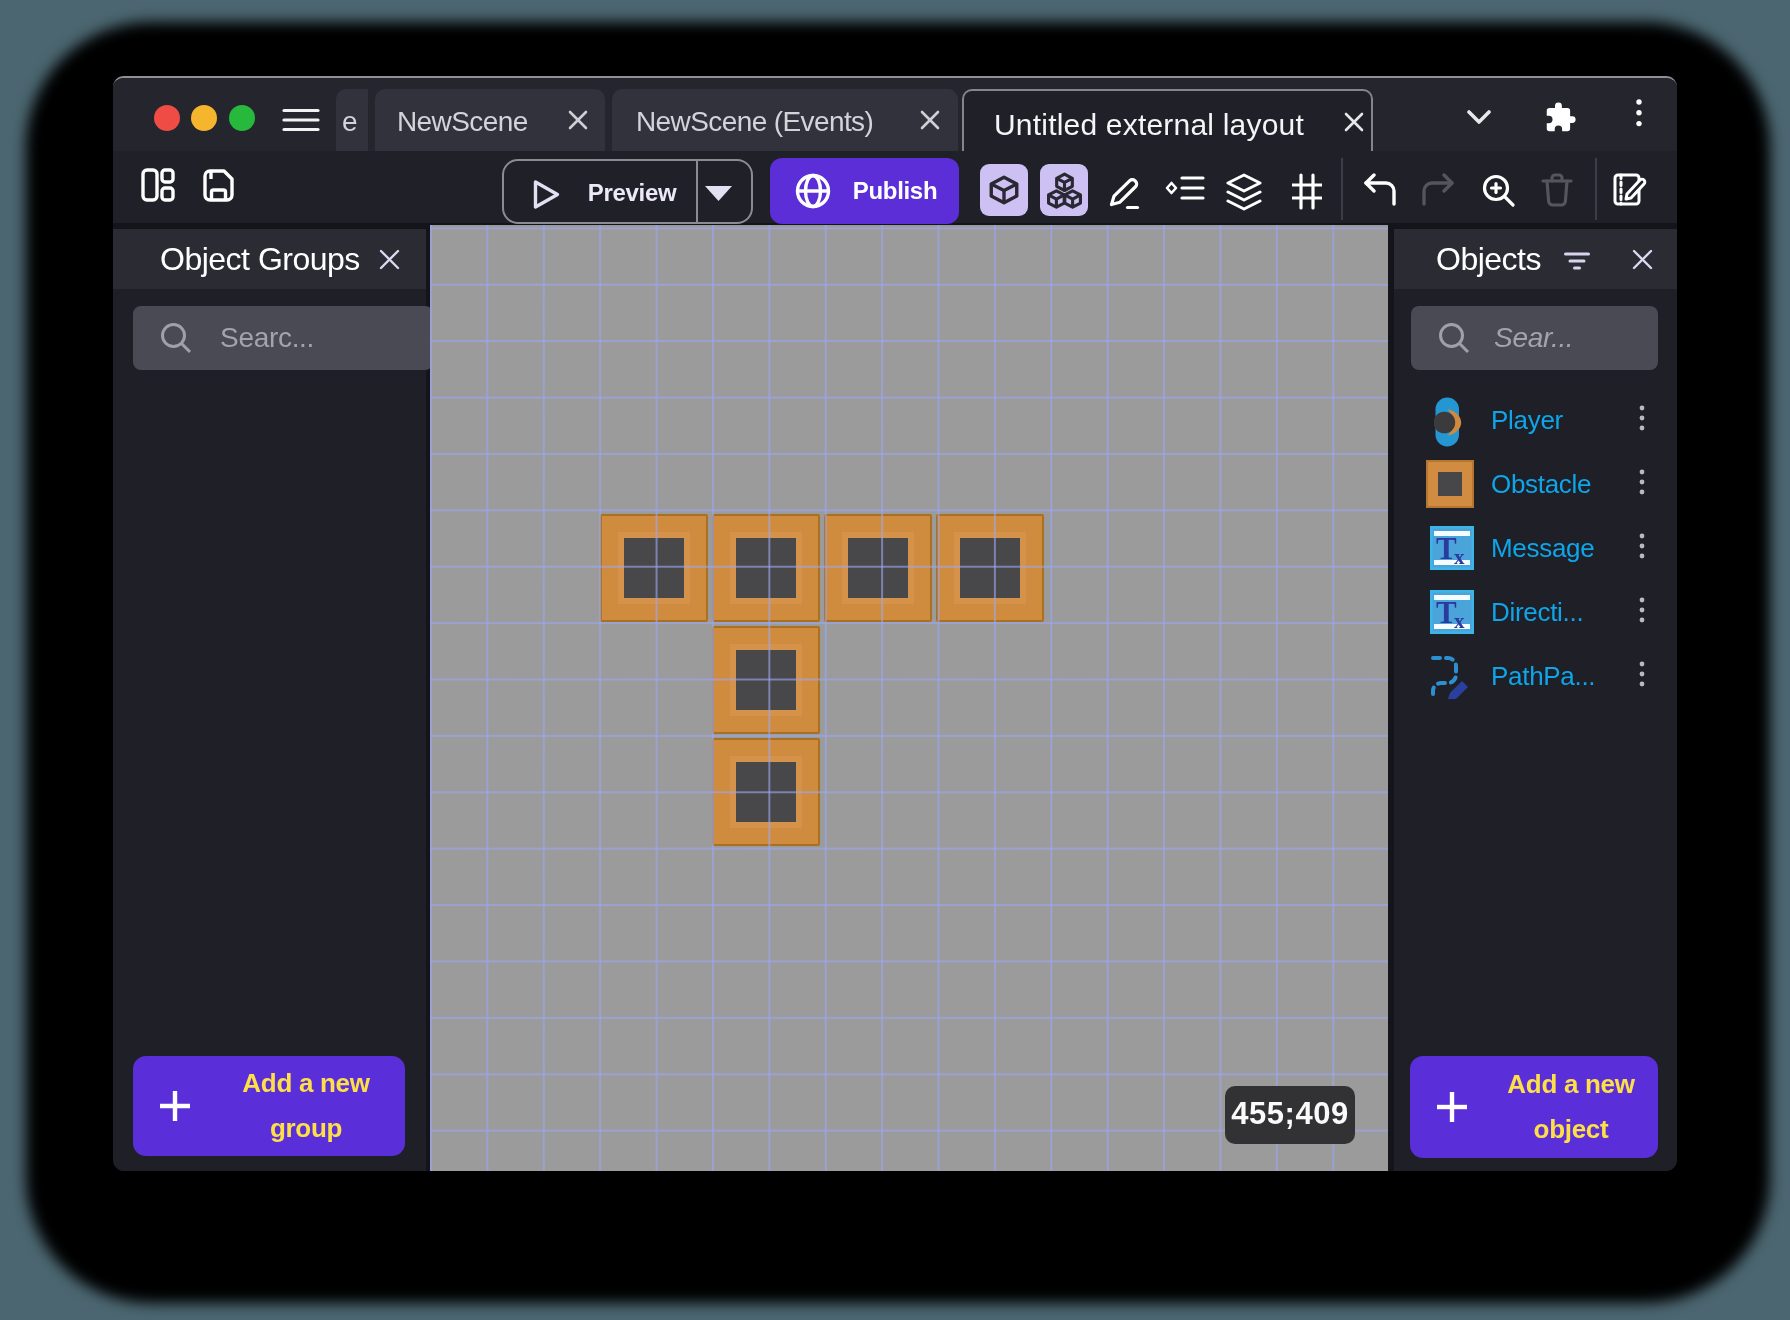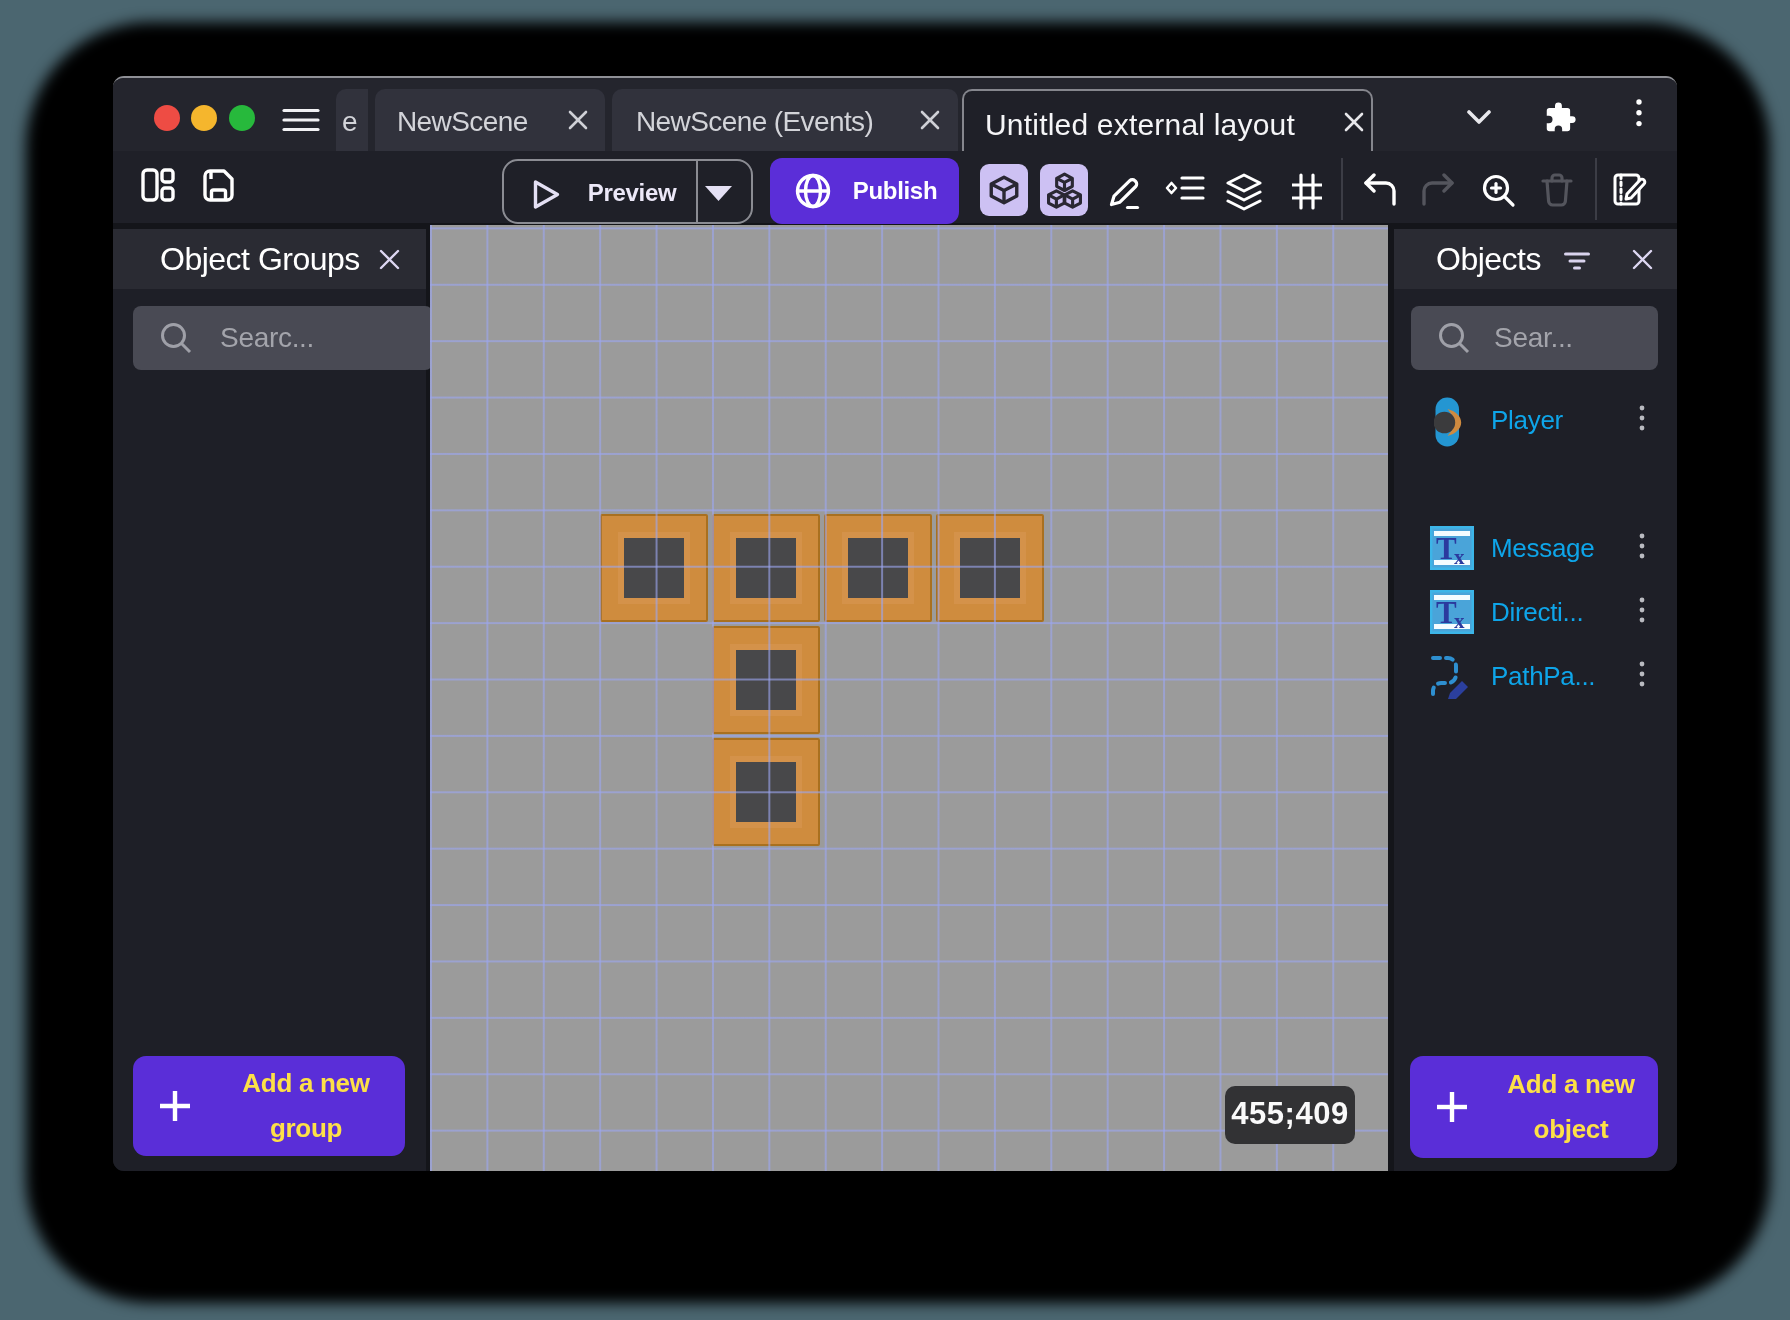--- a/index.html
+++ b/index.html
@@ -106,21 +106,21 @@
       <div class="tab tab2">
         <span class="tx" style="left:24px;">NewScene (Events)</span>
         <svg class="cl" style="left:308px;" width="20" height="20" viewBox="0 0 20 20">
           <g stroke="#cfd0d6" stroke-width="2.6" stroke-linecap="round">
             <line x1="2" y1="2" x2="18" y2="18"></line>
             <line x1="18" y1="2" x2="2" y2="18"></line>
           </g>
         </svg>
       </div>
       <div class="tab tab3">
-        <span class="tx" style="left:21px; font-size:30px; letter-spacing:0.2px;">Untitled external layout</span>
+        <span class="tx" style="left:30px; font-size:30px; letter-spacing:0.2px;">Untitled external layout</span>
         <svg class="cl" style="left:380px;" width="20" height="20" viewBox="0 0 20 20">
           <g stroke="#e6e6ea" stroke-width="2.6" stroke-linecap="round">
             <line x1="2" y1="2" x2="18" y2="18"></line>
             <line x1="18" y1="2" x2="2" y2="18"></line>
           </g>
         </svg>
       </div>
       <svg class="tbicon" style="left:1354px; top:32px;" width="24" height="15" viewBox="0 0 24 15">
         <path d="M2 2 L12 12 L22 2" fill="none" stroke="#e8e8ec" stroke-width="3.6" stroke-linecap="round" stroke-linejoin="round"></path>
       </svg>
@@ -302,30 +302,41 @@
           </g>
         </svg>
       </div>
       <div class="search" style="left:17px; width:247px;">
         <svg style="position:absolute; left:26px; top:15px;" width="34" height="34" viewBox="0 0 34 34">
           <g fill="none" stroke="#9fa0a8" stroke-width="3">
             <circle cx="14.5" cy="14.5" r="11"></circle>
             <line x1="22.5" y1="22.5" x2="31" y2="31"></line>
           </g>
         </svg>
-        <span class="ph" style="left:83px;">Sear...</span>
+        <span class="ph" style="left:83px;font-style:italic;">Sear...</span>
       </div>
 
       <div class="row" style="top:159px;">
         <svg class="ic" style="left:40px; top:9px;" width="31" height="50" viewBox="0 0 31 50">
           <rect x="1.5" y="0.5" width="23.5" height="49" rx="11.7" fill="#2496d2"></rect>
           <path d="M13.5 12 C 21.5 14 27.2 19.3 27.2 25.5 C 27.2 31.7 21.5 37 13.5 39 C 17.3 34.9 19.5 30.4 19.5 25.5 C 19.5 20.6 17.3 16.1 13.5 12 Z" fill="#cf8a3f"></path>
           <circle cx="10.4" cy="25.5" r="10.8" fill="#3b3b3d"></circle>
         </svg>
         <span class="lbl">Player</span>
+        <svg class="kebab" viewBox="0 0 16 32">
+          <circle cx="8" cy="4" r="2.4" fill="#b9bac0"></circle>
+          <circle cx="8" cy="14" r="2.4" fill="#b9bac0"></circle>
+          <circle cx="8" cy="24" r="2.4" fill="#b9bac0"></circle>
+        </svg>
+      </div>
+      <div class="row" style="top:223px;">
+        <div class="ic" style="left:32px; top:8px; width:48px; height:48px; background:#d28c42; border:2px solid #b5762f;">
+          <div style="position:absolute; left:10px; top:10px; width:24px; height:24px; background:#474749;"></div>
+        </div>
+        <span class="lbl">Obstacle</span>
         <svg class="kebab" viewBox="0 0 16 32">
           <circle cx="8" cy="4" r="2.4" fill="#b9bac0"></circle>
           <circle cx="8" cy="14" r="2.4" fill="#b9bac0"></circle>
           <circle cx="8" cy="24" r="2.4" fill="#b9bac0"></circle>
         </svg>
       </div>
       <div class="row" style="top:287px;">
         <svg class="ic" style="left:36px; top:10px;" width="44" height="44" viewBox="0 0 44 44">
           <rect x="0" y="0" width="44" height="44" rx="2" fill="#4aa4d9"></rect>
           <rect x="0.8" y="0.8" width="42.4" height="42.4" rx="2" fill="none" stroke="#3cb5e8" stroke-width="3.2"></rect>

